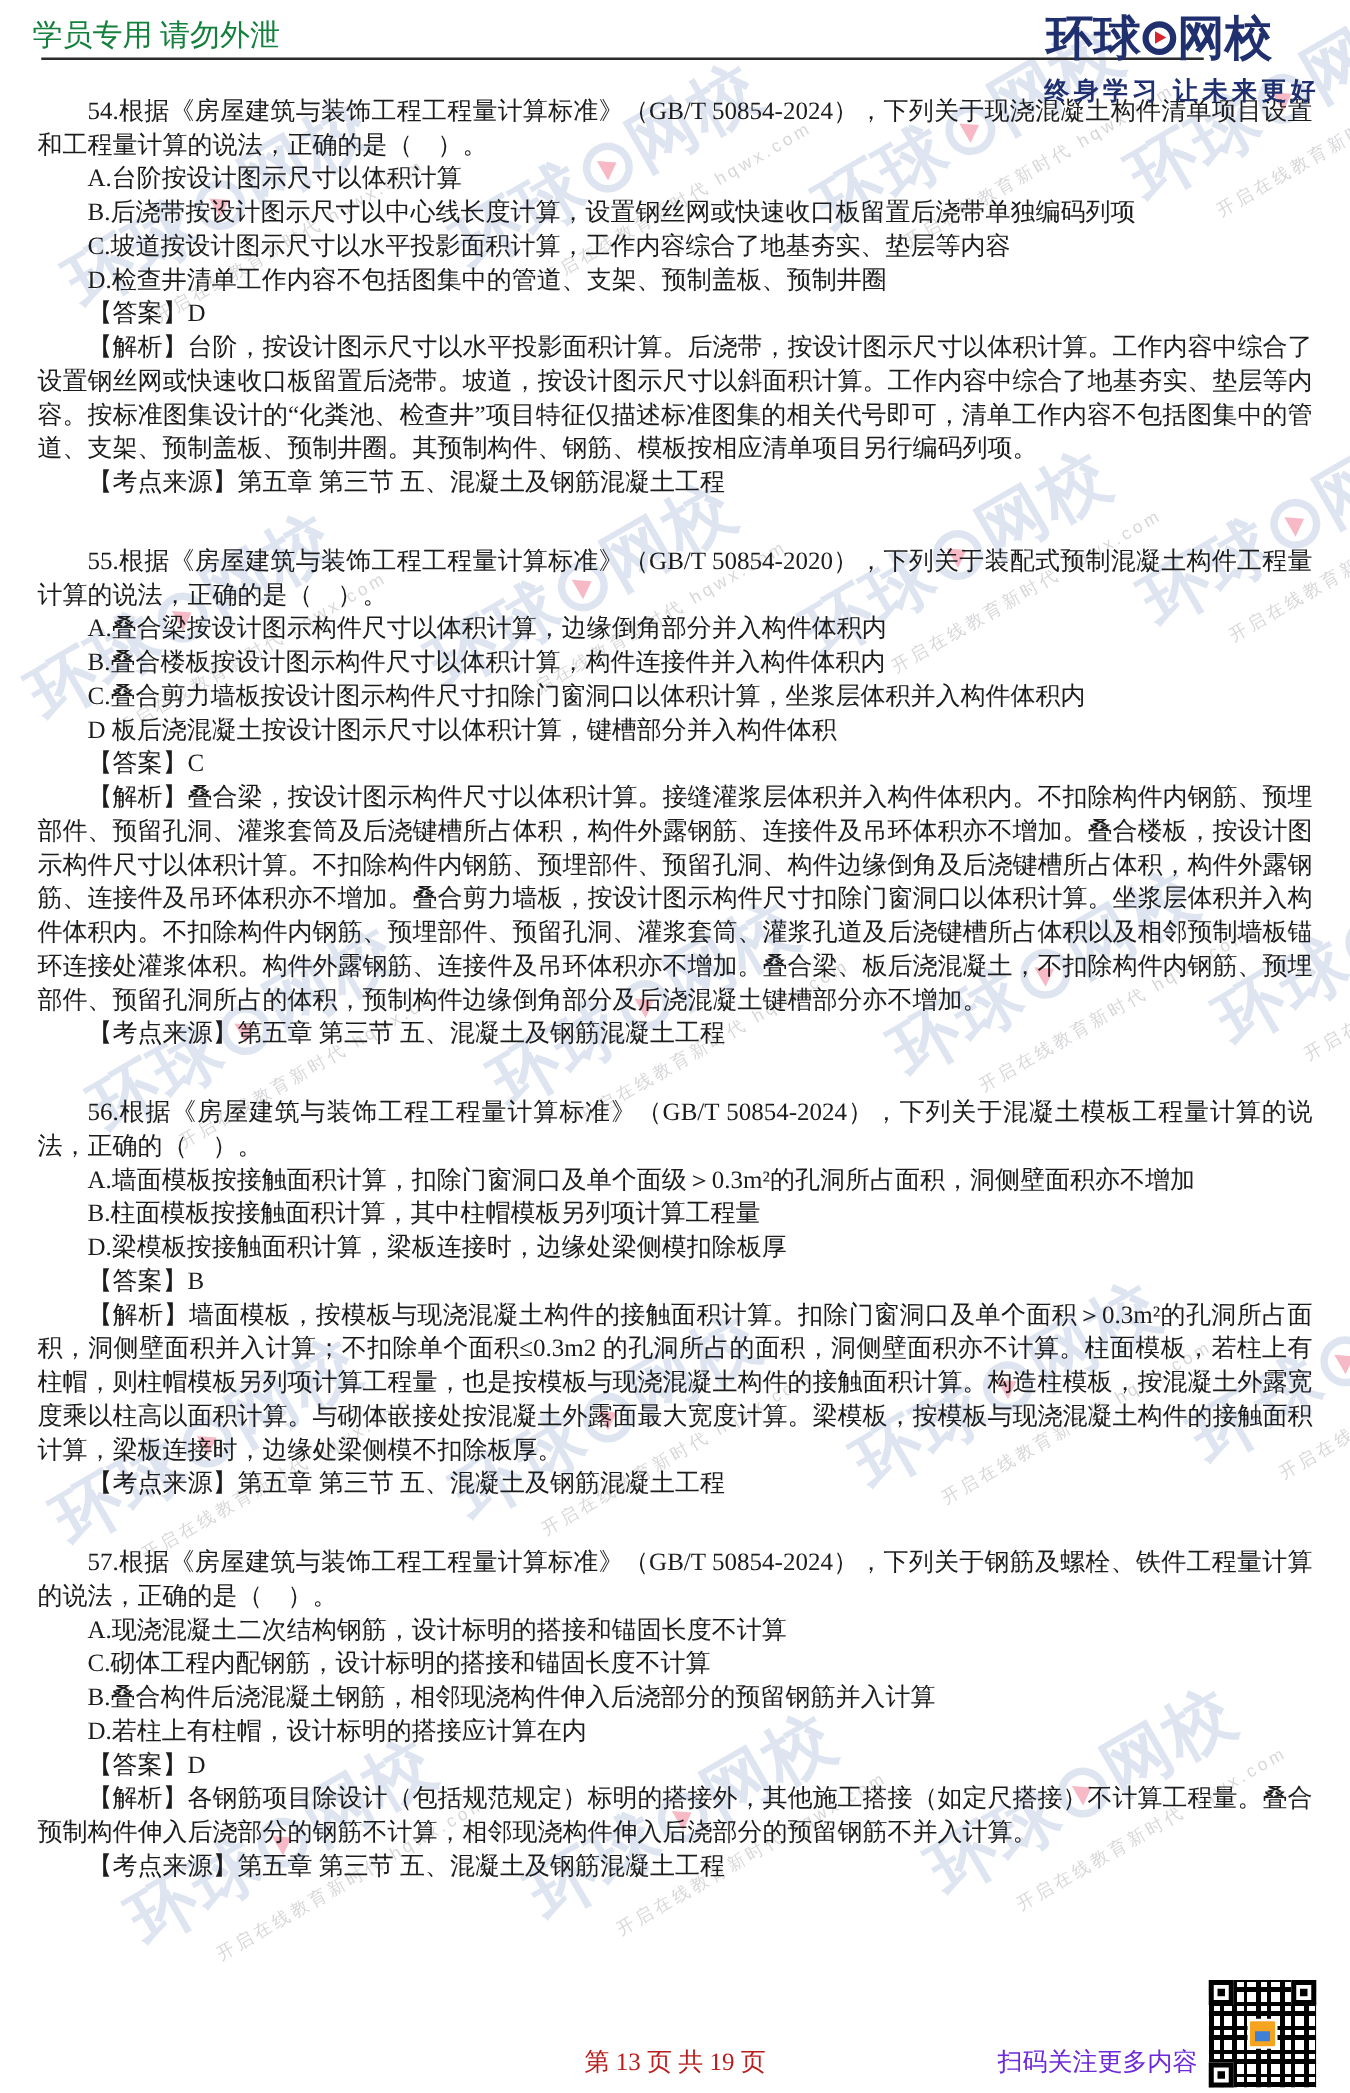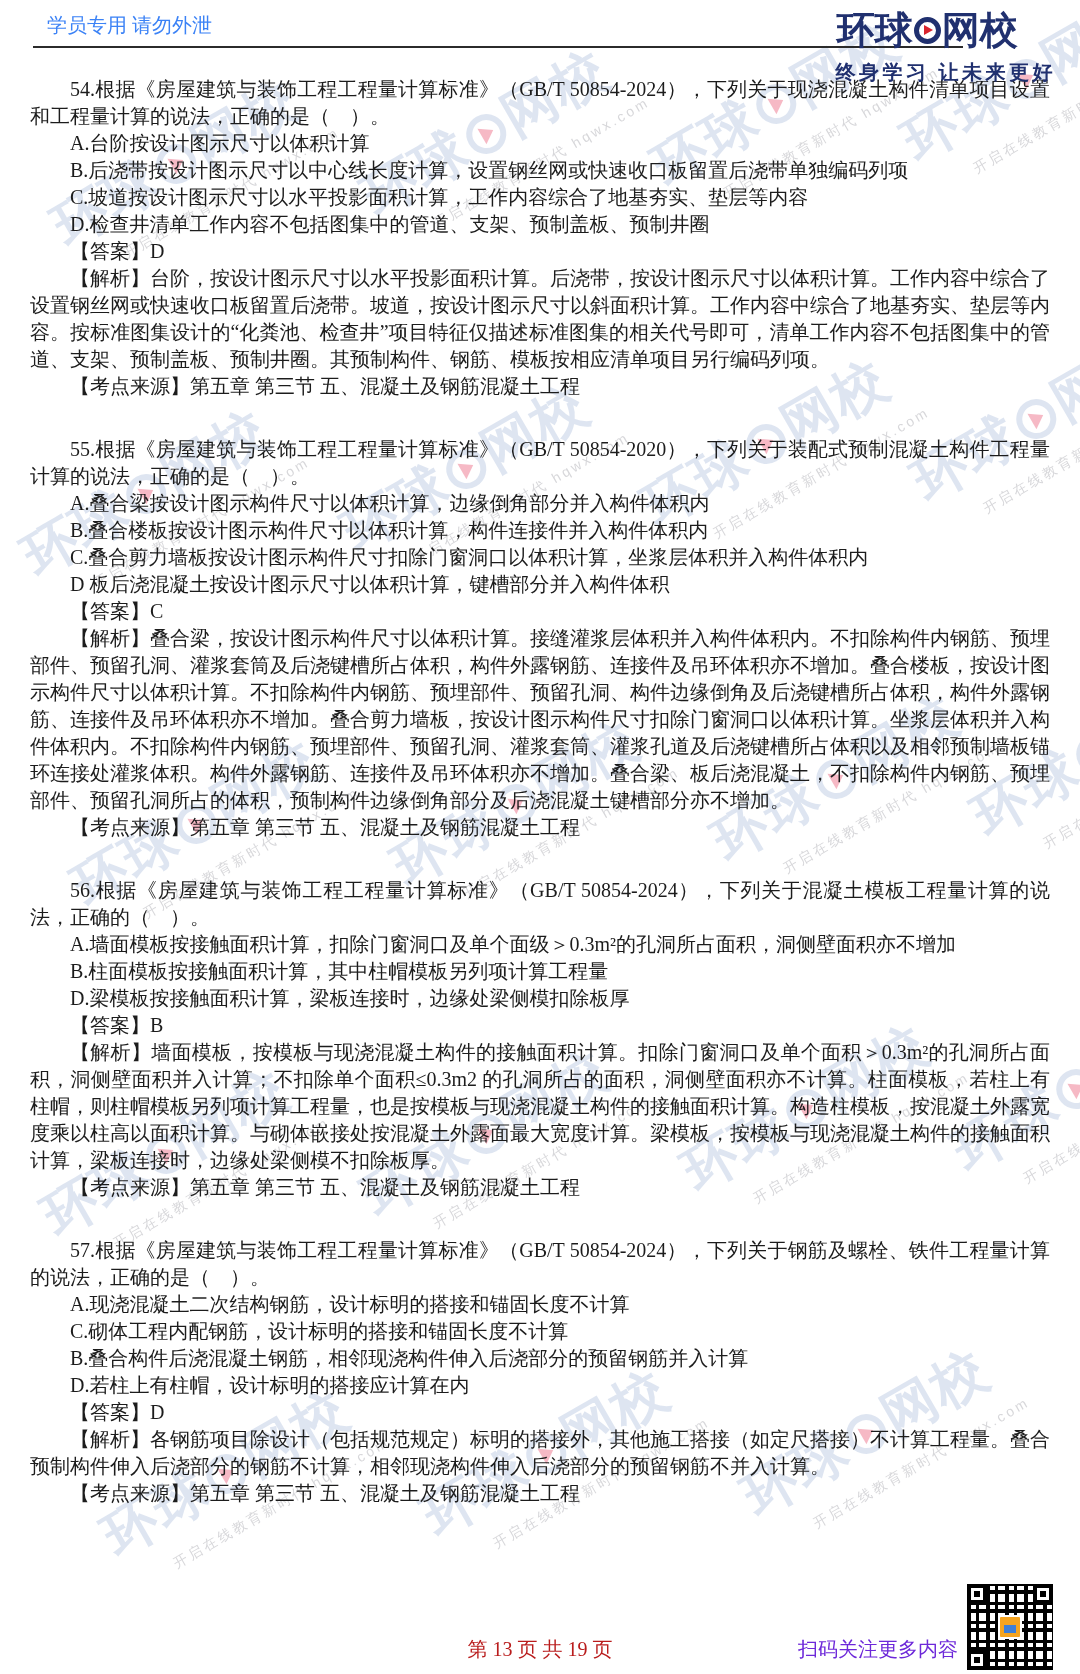--- a/index.html
+++ b/index.html
@@ -14,21 +14,21 @@
           font-size:54px;color:rgba(105,135,190,0.22);letter-spacing:2px;}
   .wm-play{display:inline-block;width:40px;height:40px;border:6px solid rgba(105,135,190,0.22);
            border-radius:50%;margin:0 4px;position:relative;box-sizing:border-box;}
   .wm-tri{position:absolute;left:9px;top:5px;width:0;height:0;
           border-left:13px solid rgba(233,80,110,0.40);
           border-top:9px solid transparent;border-bottom:9px solid transparent;}
   .wm-sub{font-family:"Liberation Sans","DejaVu Sans",sans-serif;font-size:14px;
           color:rgba(150,150,158,0.38);letter-spacing:3px;margin:8px 0 0 46px;white-space:nowrap;}
 
   
-  .confidential{position:absolute;left:47px;top:12px;font-size:20px;color:#3b82f6;z-index:2;}
+  .confidential{position:absolute;left:26px;top:12px;font-size:24px;color:#15803d;z-index:2;}
   .header-rule{position:absolute;left:33px;top:46px;width:930px;height:2px;background:#2b2b2b;z-index:2;}
   .brand{position:absolute;right:24px;top:5px;z-index:2;display:flex;flex-direction:column;align-items:center;}
   .brand-row{display:flex;align-items:center;}
   .brand-txt{font-family:"Liberation Sans","DejaVu Sans",sans-serif;font-weight:bold;
              font-size:38px;color:#20306f;letter-spacing:0px;}
   .brand-play{display:inline-block;width:27px;height:27px;border:5px solid #20306f;border-radius:50%;
               margin:0 1px;position:relative;box-sizing:border-box;}
   .brand-play .tri{position:absolute;left:5px;top:3px;width:0;height:0;
               border-left:9px solid #d8242e;border-top:5.5px solid transparent;border-bottom:5.5px solid transparent;}
   .brand-tagline{font-family:"Liberation Sans","DejaVu Sans",sans-serif;font-weight:bold;

